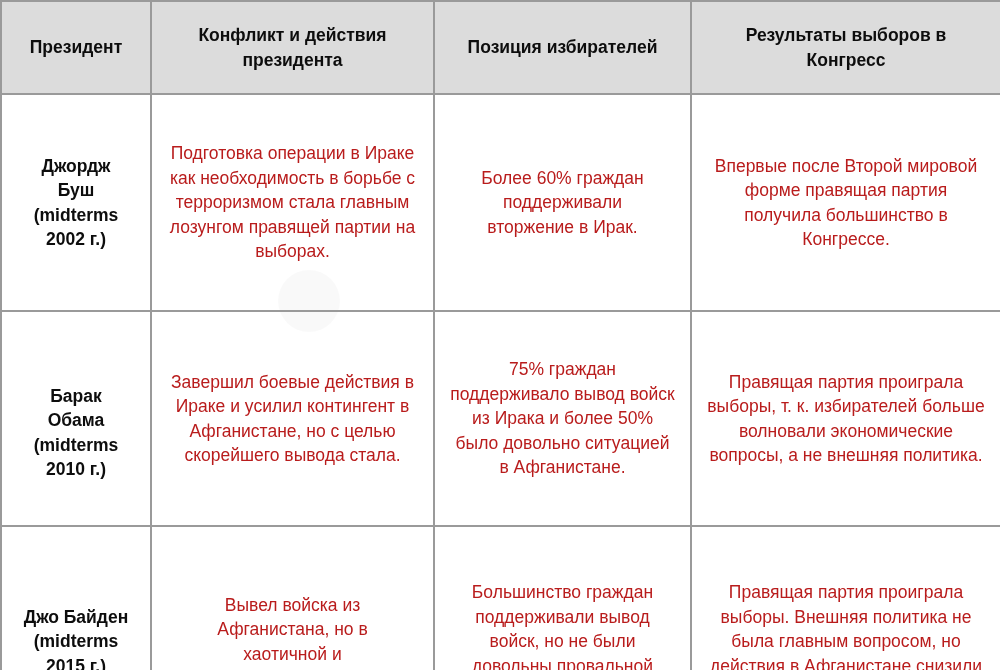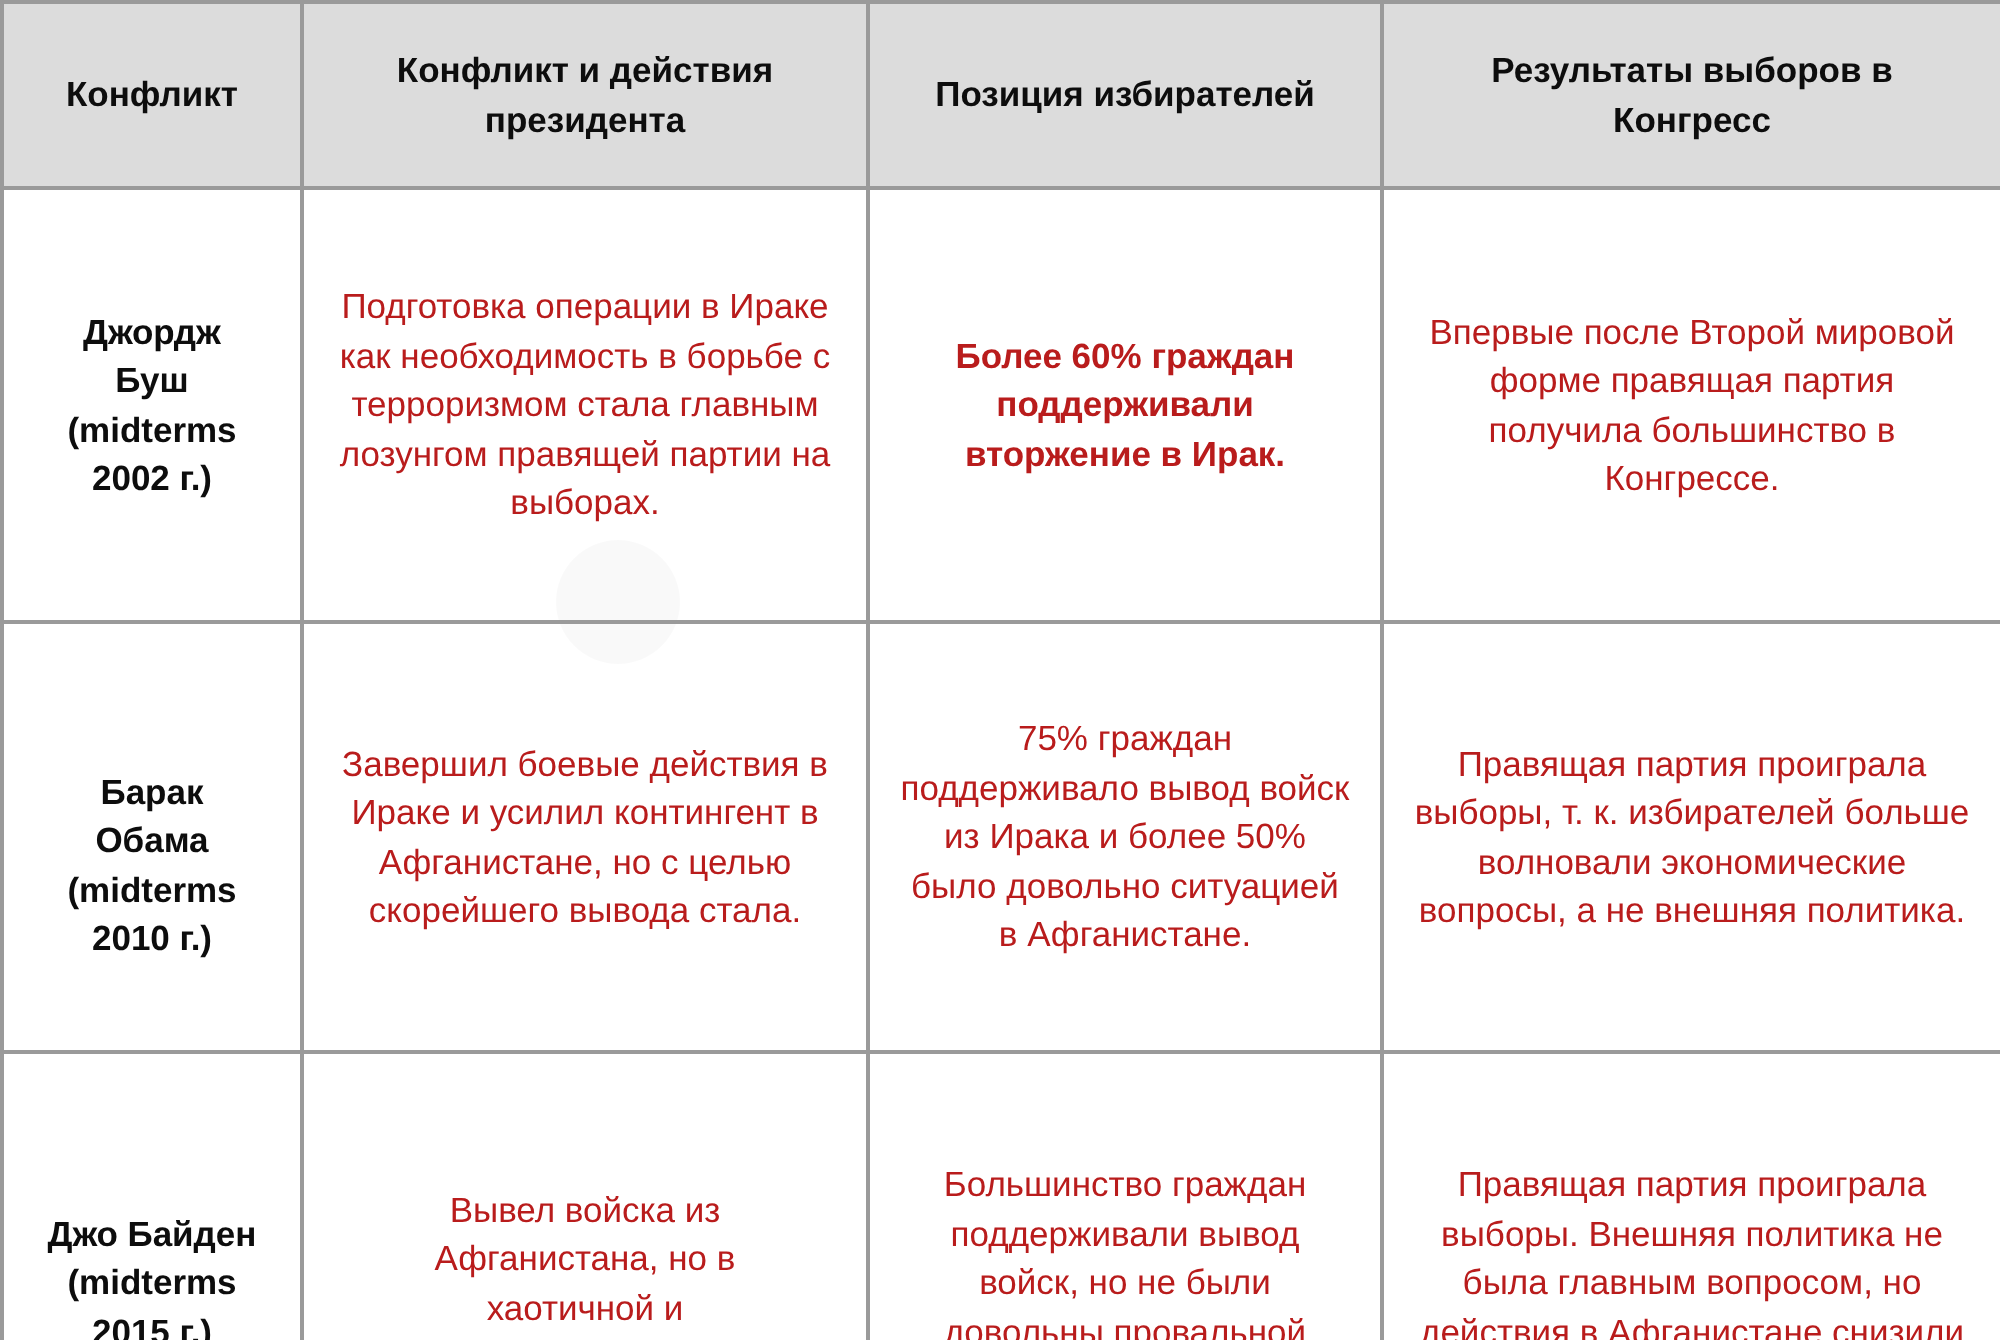--- a/index.html
+++ b/index.html
@@ -87,36 +87,36 @@
 
 <table class="grid">
   <colgroup>
     <col class="c1">
       <col class="c2">
       <col class="c3">
       <col class="c4">
   </colgroup>
   <thead>
     <tr>
-      <th><span>Конфликт</span></th>
+      <th><span>Президент</span></th>
       <th><span>Конфликт и действия президента</span></th>
       <th><span>Позиция избирателей</span></th>
       <th><span>Результаты выборов в Конгресс</span></th>
     </tr>
   </thead>
   <tbody>
     <tr class="row1">
       <td class="president">
         <span class="cell-text" style="padding:0 22px;">Джордж Буш (midterms 2002 г.)</span>
       </td>
       <td>
         <span class="cell-text">Подготовка операции в Ираке как необходимость в борьбе с терроризмом стала главным лозунгом правящей партии на выборах.</span>
       </td>
       <td>
-        <span class="cell-text" style="padding:0 22px;font-weight:bold;">Более 60% граждан поддерживали вторжение в  Ирак.</span>
+        <span class="cell-text" style="padding:0 22px;">Более 60% граждан поддерживали вторжение в  Ирак.</span>
       </td>
       <td>
         <span class="cell-text">Впервые после Второй мировой форме правящая партия получила большинство в Конгрессе.</span>
       </td>
     </tr>
     <tr class="row2">
       <td class="president">
         <span class="cell-text" style="padding:0 22px;margin-top:28px;">Барак Обама (midterms 2010 г.)</span>
       </td>
       <td>

